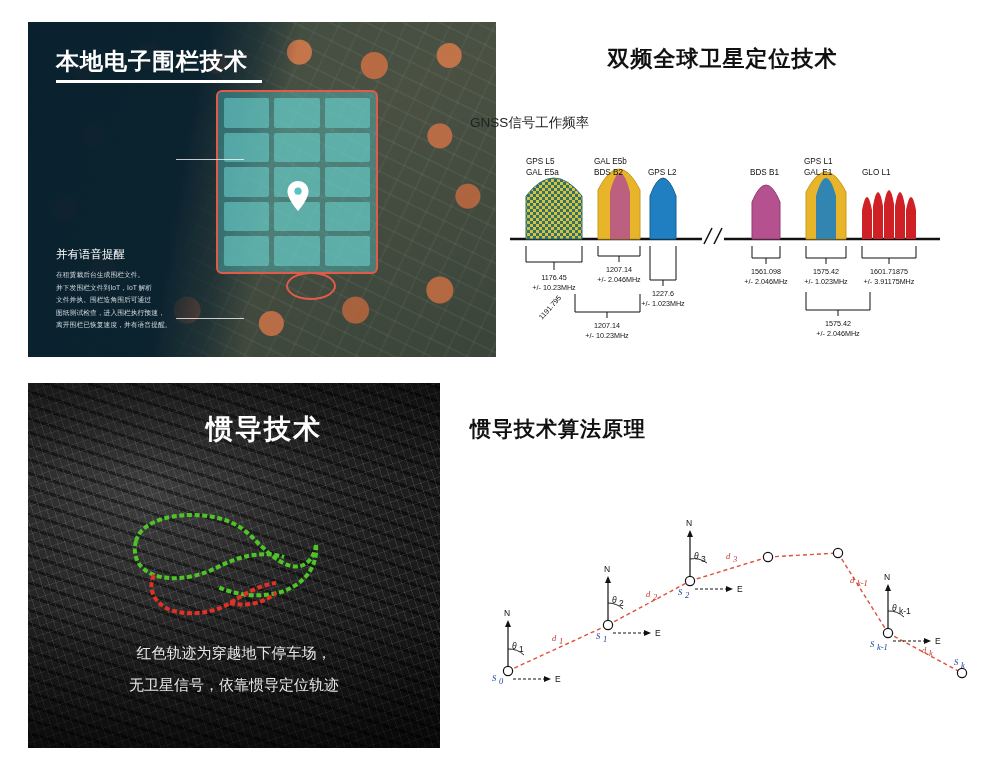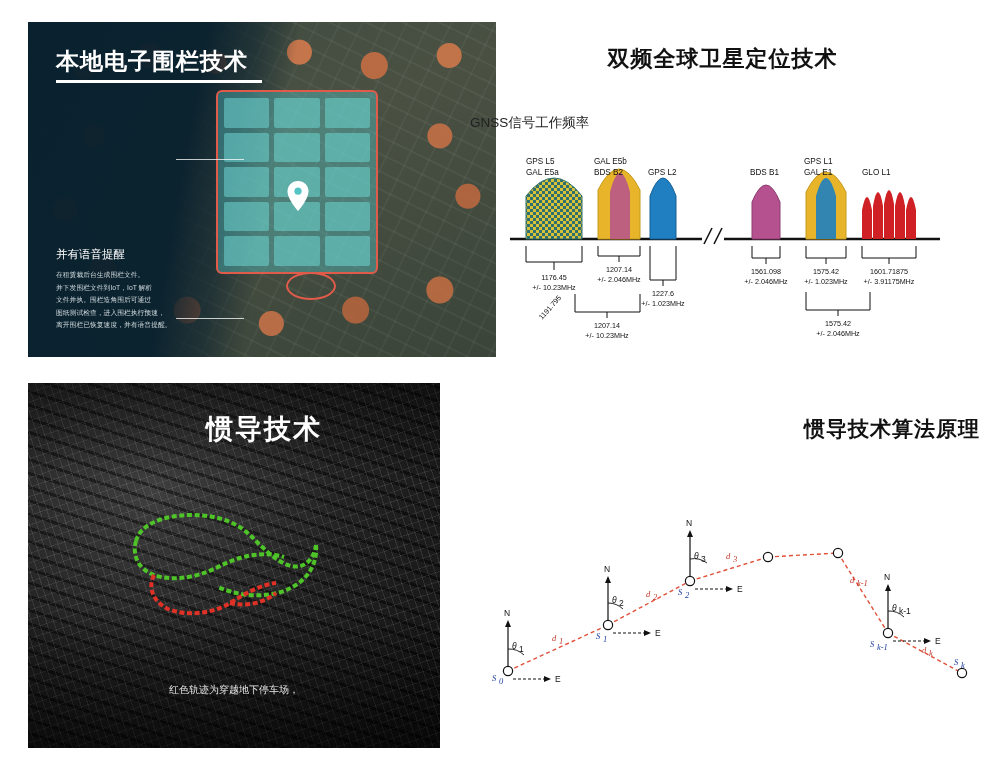--- a/index.html
+++ b/index.html
@@ -181,21 +181,21 @@
     width: 240px;
     height: 120px;
   }
   #inertial-caption {
     position: absolute;
     left: 0;
     right: 0;
     bottom: 48px;
     text-align: center;
     color: #e6e6e6;
-    font-size: 10px;
+    font-size: 15px;
     line-height: 2.1;
   }
 
   
   #gnss-panel {
     left: 470px;
     top: 22px;
     width: 510px;
     height: 335px;
   }
@@ -230,21 +230,21 @@
     left: 470px;
     top: 383px;
     width: 510px;
     height: 365px;
   }
   #algo-title {
     position: absolute;
     left: 0;
     right: 0;
     top: 32px;
-    text-align: right;
+    text-align: left;
     font-size: 21px;
     font-weight: bold;
     color: #111;
     letter-spacing: 1px;
   }
   #algo-svg {
     position: absolute;
     left: 0;
     top: 90px;
   }
@@ -319,20 +319,21 @@
       <path d="M198 42 C200 62 188 80 166 88 C142 96 118 92 100 84"></path>
     </g>
     <g fill="none" stroke="#e03126" stroke-width="4" stroke-linejoin="round" stroke-dasharray="5 2.6">
       <path d="M36 72 C30 84 34 98 50 106 C70 114 96 110 112 100 C128 90 142 82 158 80"></path>
       <path d="M112 100 C128 104 146 100 158 90"></path>
     </g>
   </svg>
 
   <div id="inertial-caption">
     <div>红色轨迹为穿越地下停车场，</div>
+    <div>无卫星信号，依靠惯导定位轨迹</div>
   </div>
 </div>
 
 <div class="panel" id="gnss-panel">
   <div id="gnss-title">双频全球卫星定位技术</div>
   <div id="gnss-subtitle">GNSS信号工作频率</div>
 
   <svg id="gnss-svg" width="510" height="225" viewBox="0 0 510 225">
     <defs>
       <pattern id="checkerPat" width="6" height="6" patternUnits="userSpaceOnUse">

